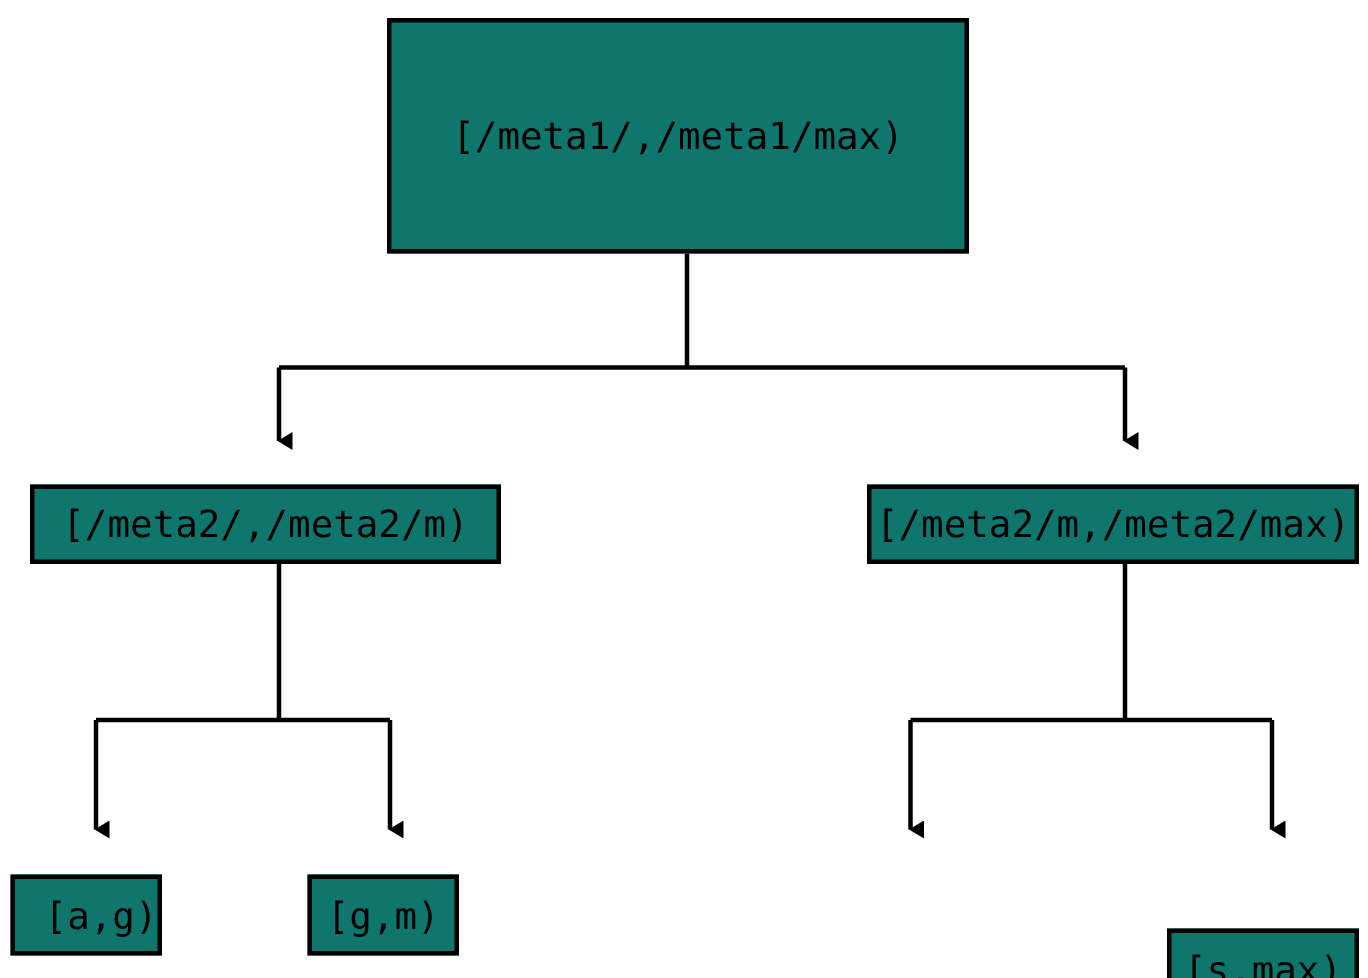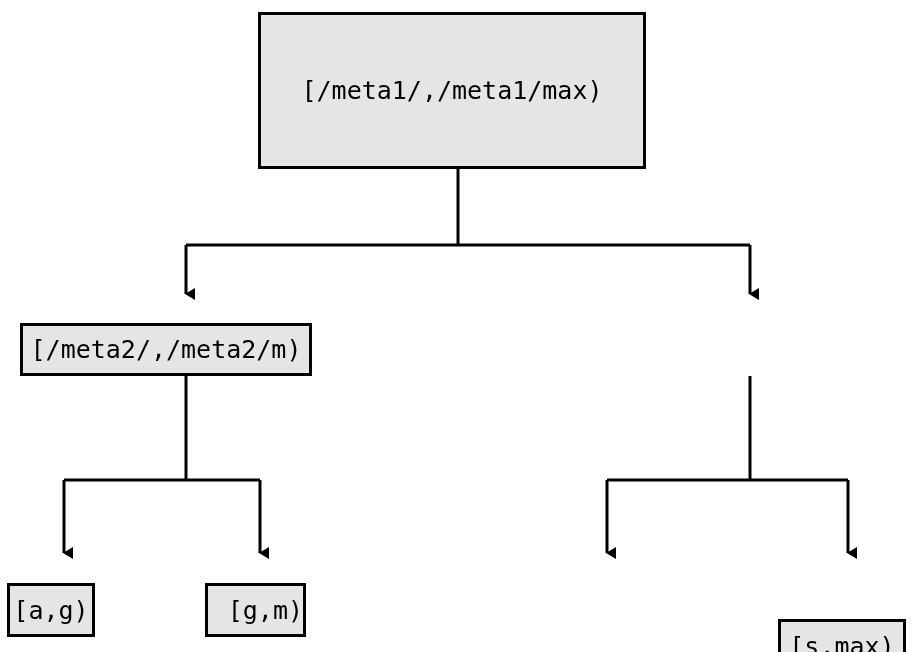--- a/index.html
+++ b/index.html
@@ -23,21 +23,21 @@
     left: 0;
     top: 0;
     width: 912px;
     height: 652px;
     pointer-events: none;
   }
   .node {
     position: absolute;
     box-sizing: border-box;
     border: 3px solid #000000;
-    background: #e5e5e5;
+    background: #0f766e;
     display: flex;
     align-items: center;
     justify-content: center;
     color: #000000;
     font-family: "DejaVu Sans Mono", monospace;
     white-space: nowrap;
     letter-spacing: 0px;
   }
   .node-label {
     display: block;
@@ -46,38 +46,38 @@
   .node-root {
     left: 258px;
     top: 12px;
     width: 388px;
     height: 157px;
     font-size: 25px;
   }
   .node-mid-left {
     left: 20px;
     top: 323px;
-    width: 292px;
+    width: 314px;
     height: 53px;
     font-size: 25px;
   }
   .node-mid-right {
     left: 578px;
     top: 323px;
     width: 328px;
     height: 53px;
     font-size: 25px;
   }
   .node-leaf {
     top: 583px;
     height: 54px;
     font-size: 25px;
   }
-  .node-leaf-1 { left: 7px;   width: 88px; }
-  .node-leaf-2 { left: 205px; width: 101px; justify-content: flex-end; }
+  .node-leaf-1 { left: 7px;   width: 101px; justify-content: flex-end; }
+  .node-leaf-2 { left: 205px; width: 101px; }
   .node-leaf-3 { left: 555px; width: 101px; }
   .node-leaf-4 { left: 778px; width: 128px; margin-top: 36px; }
 </style>
 </head>
 <body>
 
 <div id="canvas">
 
   <svg id="edge-layer" viewBox="0 0 912 652" width="912" height="652" xmlns="http://www.w3.org/2000/svg">
     <defs>
@@ -105,20 +105,23 @@
   </svg>
 
   <div class="node node-root">
     <span class="node-label">[/meta1/,/meta1/max)</span>
   </div>
 
   <div class="node node-mid-left">
     <span class="node-label">[/meta2/,/meta2/m)</span>
   </div>
 
+  <div class="node node-mid-right">
+    <span class="node-label">[/meta2/m,/meta2/max)</span>
+  </div>
 
   <div class="node node-leaf node-leaf-1">
     <span class="node-label">[a,g)</span>
   </div>
 
   <div class="node node-leaf node-leaf-2">
     <span class="node-label">[g,m)</span>
   </div>
 
 

